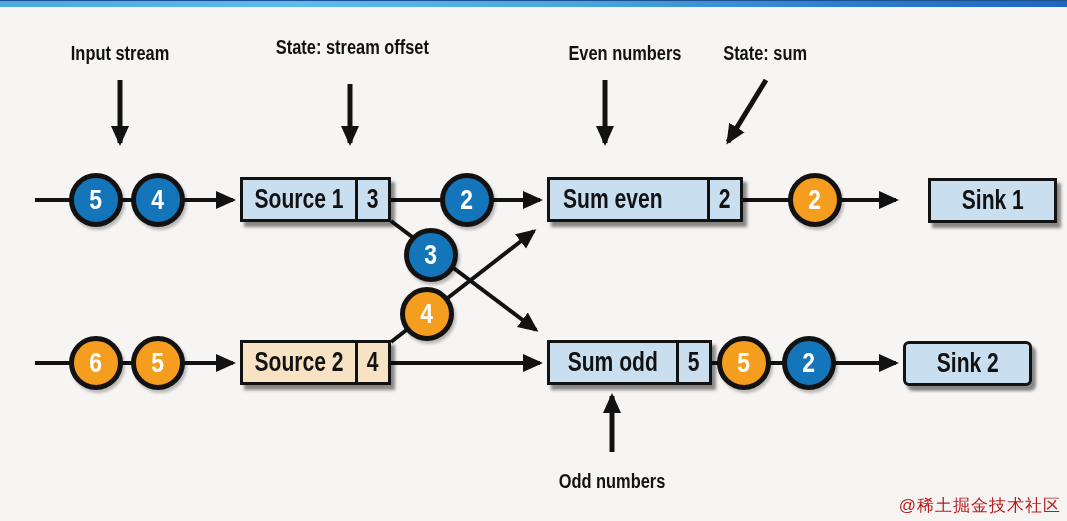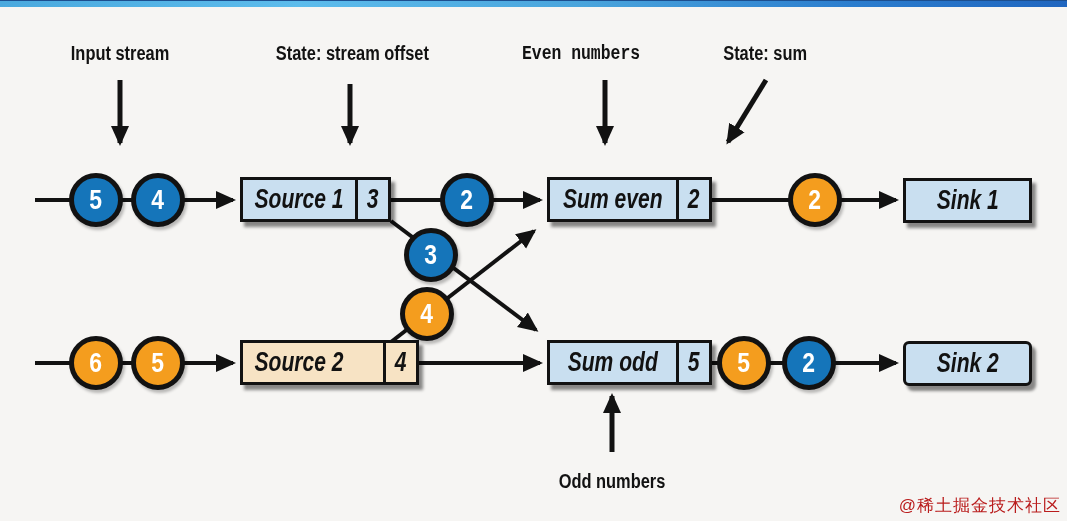--- a/index.html
+++ b/index.html
@@ -16,21 +16,20 @@
   svg.wires{position:absolute;left:0;top:0;z-index:1;}
   .anno{
     position:absolute;z-index:2;text-align:center;
     font-size:20px;font-weight:700;letter-spacing:0px;white-space:nowrap;
   }
   .anno>span{display:inline-block;transform:scaleX(0.82);transform-origin:center;}
   .node{
     position:absolute;z-index:2;display:flex;align-items:stretch;
     border:3px solid #121212;background:#c9dff0;height:39px;
     box-shadow:4px 5px 3px rgba(0,0,0,0.45);
-    font-style:italic;
   }
   .node.tan{background:#f7e3c4;}
   .node-label,.node-state{
     display:flex;align-items:center;justify-content:center;
     font-size:27px;font-weight:700;line-height:39px;
   }
   .node-label>span,.node-state>span{display:inline-block;transform:scaleX(0.78);transform-origin:center;white-space:nowrap;}
   .node-state{border-left:3px solid #121212;}
   .token{
     position:absolute;z-index:3;width:44px;height:44px;border-radius:50%;
@@ -71,48 +70,48 @@
     <line x1="390" y1="200" x2="540" y2="200" stroke="#121212" stroke-width="4" marker-end="url(#ah)"></line>
     <line x1="712" y1="200" x2="896" y2="200" stroke="#121212" stroke-width="4" marker-end="url(#ah)"></line>
     <line x1="35" y1="363" x2="233" y2="363" stroke="#121212" stroke-width="4" marker-end="url(#ah)"></line>
     <line x1="390" y1="363" x2="540" y2="363" stroke="#121212" stroke-width="4" marker-end="url(#ah)"></line>
     <line x1="711" y1="363" x2="896" y2="363" stroke="#121212" stroke-width="4" marker-end="url(#ah)"></line>
     <line x1="391" y1="221" x2="536" y2="330" stroke="#121212" stroke-width="4" marker-end="url(#ah)"></line>
     <line x1="391" y1="342" x2="534" y2="231" stroke="#121212" stroke-width="4" marker-end="url(#ah)"></line>
   </svg>
 
   <div class="anno" style="left:20px;top:42px;width:200px;"><span>Input stream</span></div>
-  <div class="anno" style="left:232px;top:42px;width:240px;"><span>State: stream offset</span></div>
-  <div class="anno" style="left:481px;top:42px;width:200px;font-family:Liberation Mono, monospace;"><span>Even numbers</span></div>
+  <div class="anno" style="left:232px;top:36px;width:240px;"><span>State: stream offset</span></div>
+  <div class="anno" style="left:525px;top:42px;width:200px;"><span>Even numbers</span></div>
   <div class="anno" style="left:665px;top:42px;width:200px;"><span>State: sum</span></div>
   <div class="anno" style="left:512px;top:470px;width:200px;"><span>Odd numbers</span></div>
 
   <div class="node" style="left:240px;top:177px;">
     <div class="node-label" style="width:112px;">
         <span>Source 1</span>
       </div>
     <div class="node-state" style="width:30px;">
         <span>3</span>
       </div>
   </div>
-  <div class="node" style="left:547px;top:177px;">
+  <div class="node" style="left:547px;top:177px;gap:31px;">
     <div class="node-label" style="width:126px;">
         <span>Sum even</span>
       </div>
     <div class="node-state" style="width:30px;">
         <span>2</span>
       </div>
   </div>
-  <div class="node" style="left:903px;top:178px;">
+  <div class="node" style="left:928px;top:178px;">
     <div class="node-label" style="width:123px;">
         <span>Sink 1</span>
       </div>
   </div>
 
-  <div class="node tan" style="left:240px;top:340px;gap:28px;">
+  <div class="node tan" style="left:240px;top:340px;">
     <div class="node-label" style="width:112px;">
         <span>Source 2</span>
       </div>
     <div class="node-state" style="width:30px;">
         <span>4</span>
       </div>
   </div>
   <div class="node" style="left:547px;top:340px;">
     <div class="node-label" style="width:126px;">
         <span>Sum odd</span>

